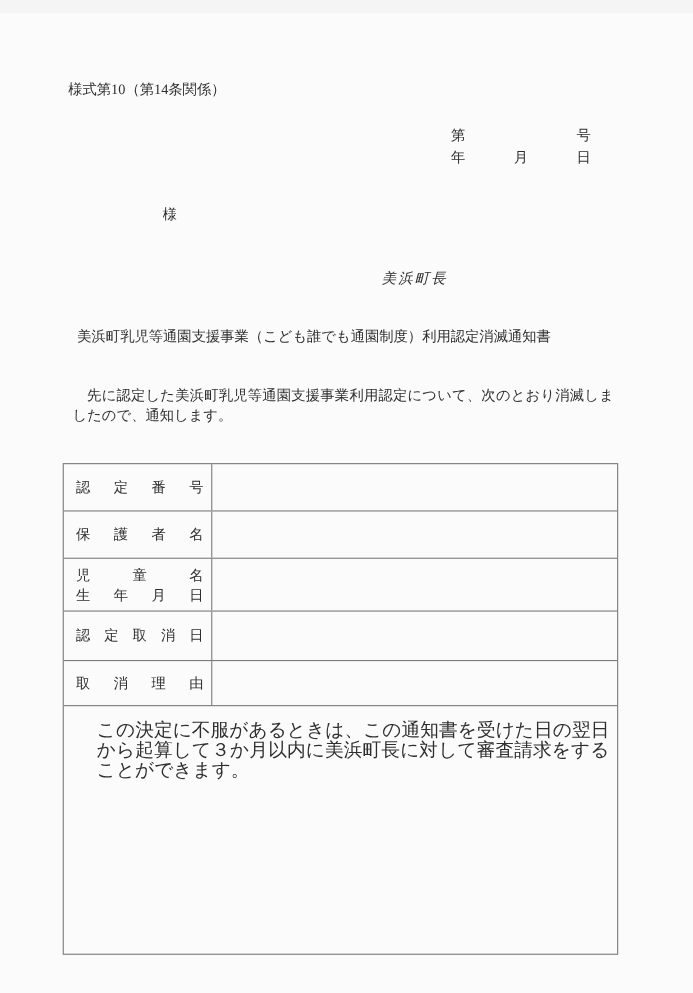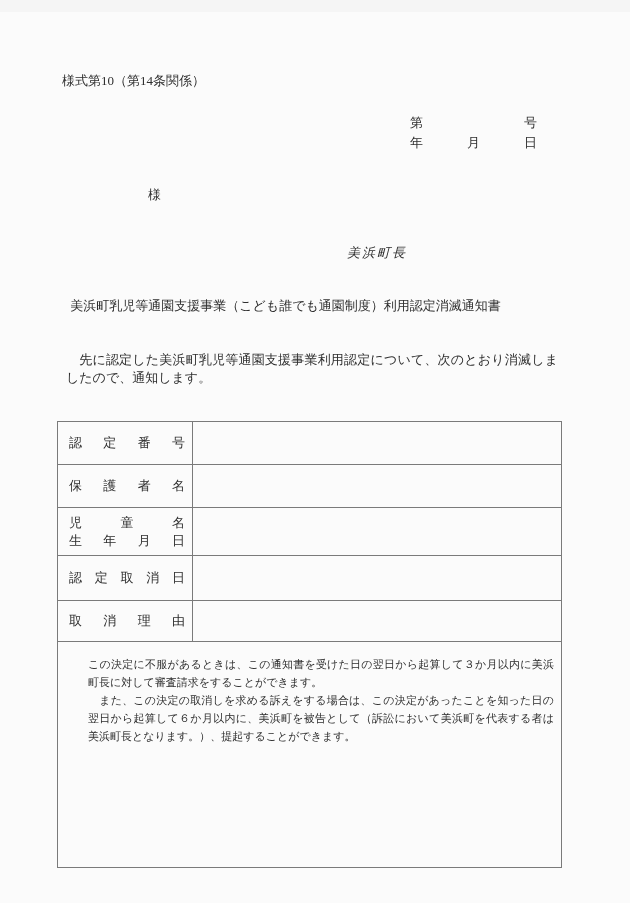--- a/index.html
+++ b/index.html
@@ -46,21 +46,21 @@
     padding: 0 7px 0 11px;
     display: flex; flex-direction: column; justify-content: center;
   }
   .jline { display: flex; justify-content: space-between; }
   .t-value { flex: 1; }
 
   .remarks { height: 226px; padding: 13px 10px 0 8px; }
   .remarks-body {
     margin-left: 22px;
     width: 466px;
-    font-size: 11px;
+    font-size: 17px;
     text-align: justify;
   }
   .remarks-body p { margin: 0; }
 </style>
 </head>
 <body>
 
 <div class="page">
 
   <div class="abs form-number">様式第10（第14条関係）</div>
@@ -148,19 +148,18 @@
             <span>理</span>
             <span>由</span>
           </span>
       </div>
       <div class="t-value"></div>
     </div>
 
     <div class="remarks">
       <div class="remarks-body">
         <p>この決定に不服があるときは、この通知書を受けた日の翌日から起算して３か月以内に美浜町長に対して審査請求をすることができます。</p>
-        <p>　また、この決定の取消しを求める訴えをする場合は、この決定があったことを知った日の翌日から起算して６か月以内に、美浜町を被告として（訴訟において美浜町を代表する者は美浜町長となります。）、提起することができます。</p>
       </div>
     </div>
 
   </div>
 
 </div>
 
 </body></html>

